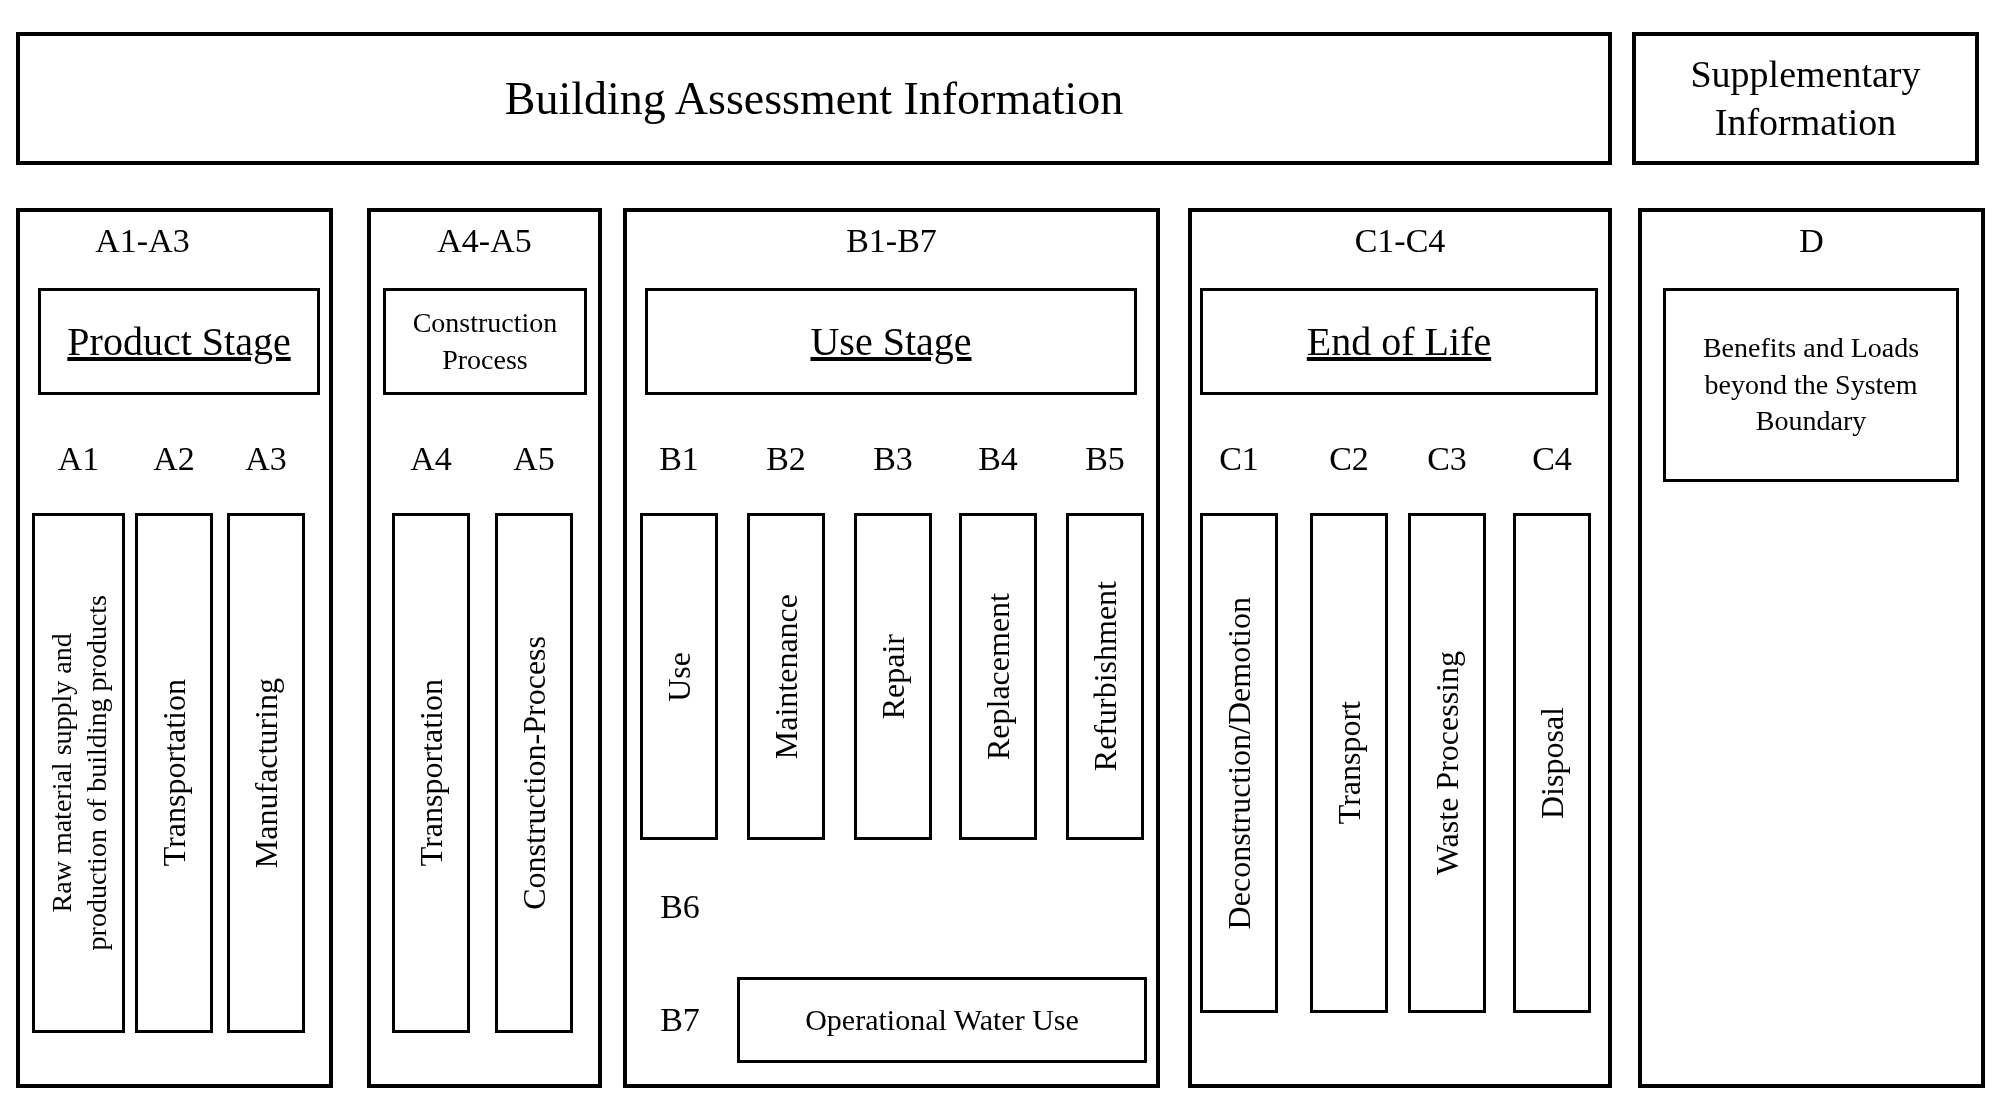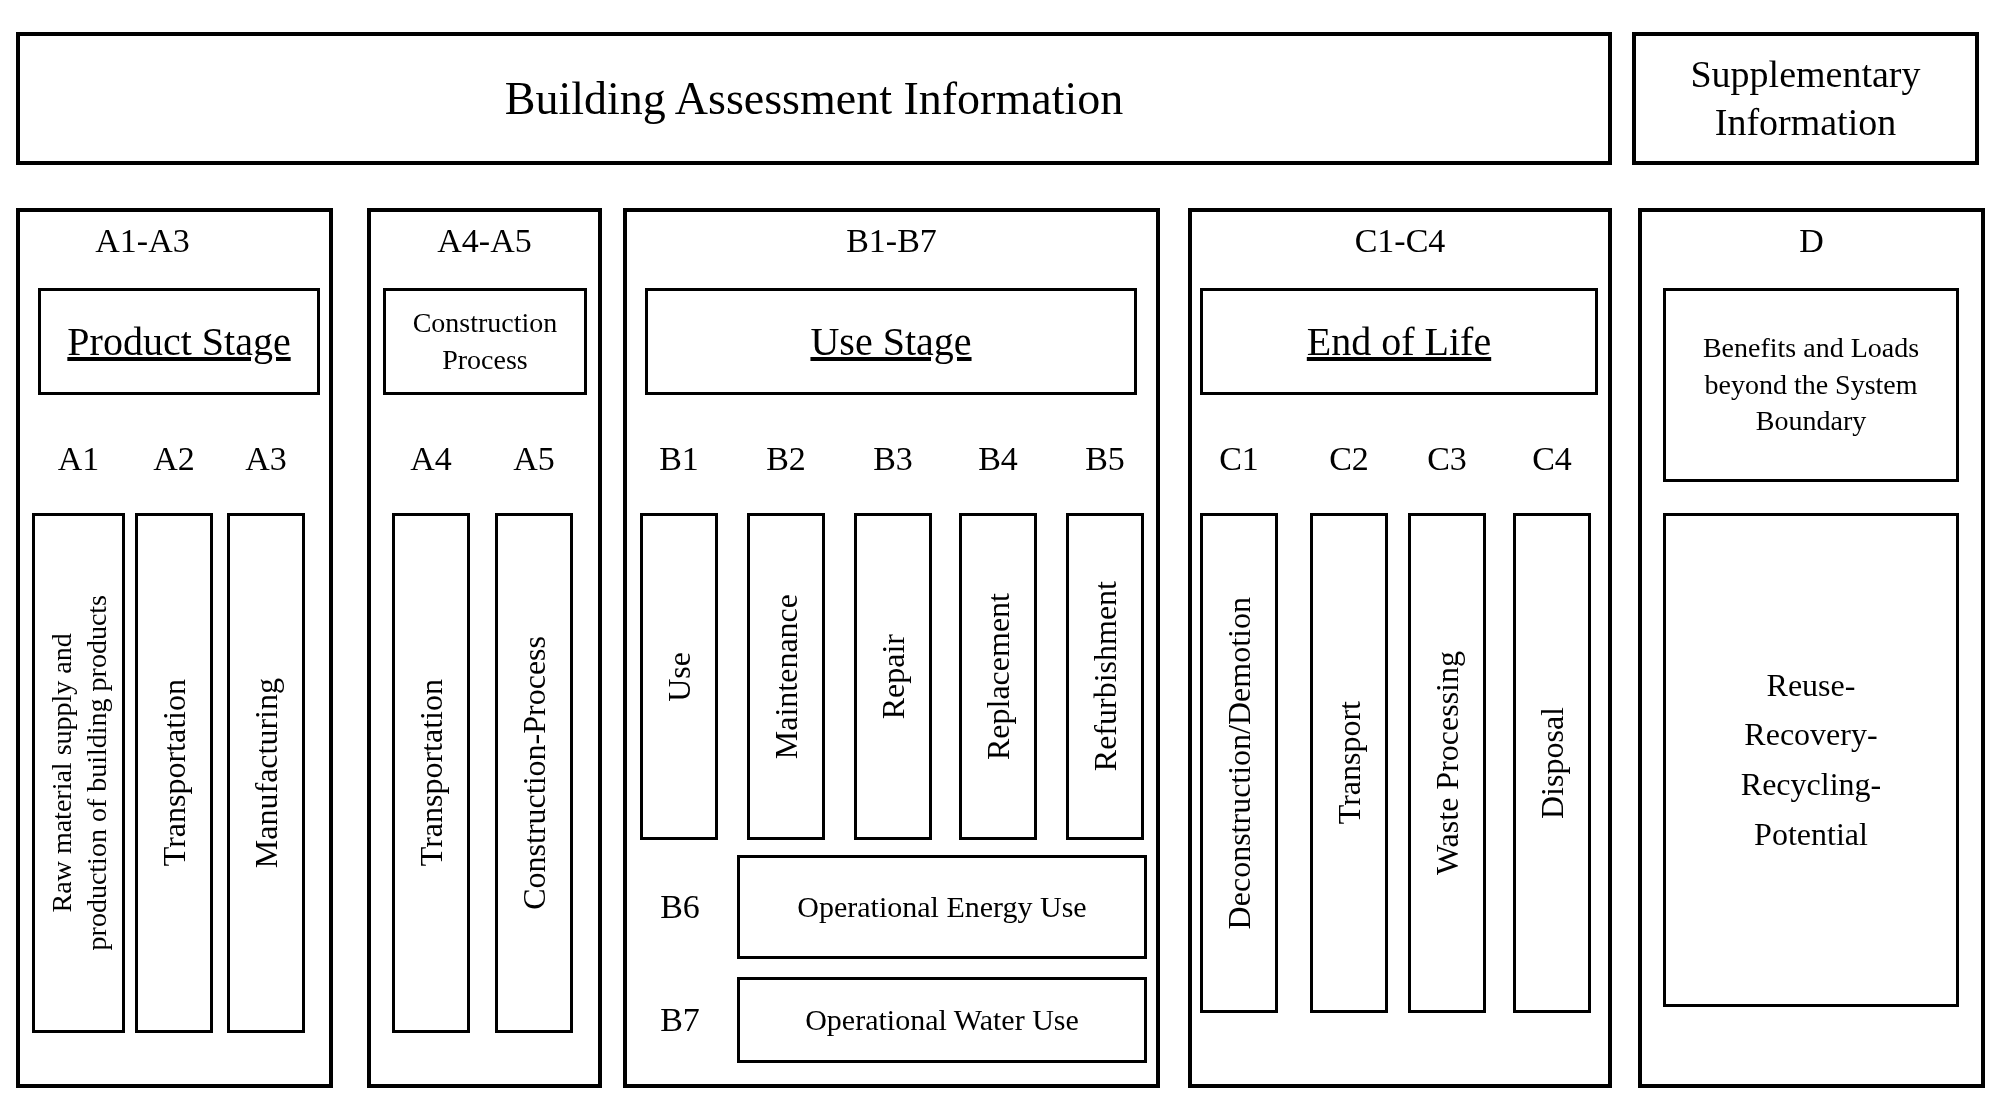--- a/index.html
+++ b/index.html
@@ -106,23 +106,20 @@
   <div class="box" style="left:854px;top:503px;width:78px;height:327px;">
     <span class="vlabel">Repair</span>
   </div>
   <div class="box" style="left:959px;top:503px;width:78px;height:327px;">
     <span class="vlabel">Replacement</span>
   </div>
   <div class="box" style="left:1066px;top:503px;width:78px;height:327px;">
     <span class="vlabel">Refurbishment</span>
   </div>
   <div class="label code-text" style="left:640px;top:845px;width:80px;height:104px;">B6</div>
-  <div class="box" style="left:737px;top:845px;width:410px;height:104px;">
-    <span class="oper-text">Operational Energy Use</span>
-  </div>
   <div class="label code-text" style="left:640px;top:967px;width:80px;height:86px;">B7</div>
   <div class="box" style="left:737px;top:967px;width:410px;height:86px;">
     <span class="oper-text">Operational Water Use</span>
   </div>
 
   <div class="box outer" style="left:1188px;top:198px;width:424px;height:880px;"></div>
   <div class="label code-text" style="left:1188px;top:206px;width:424px;height:50px;">C1-C4</div>
   <div class="box" style="left:1200px;top:278px;width:398px;height:107px;">
     <span class="stage-text">End of Life</span>
   </div>
@@ -141,20 +138,14 @@
   </div>
   <div class="box" style="left:1513px;top:503px;width:78px;height:500px;">
     <span class="vlabel">Disposal</span>
   </div>
 
   <div class="box outer" style="left:1638px;top:198px;width:347px;height:880px;"></div>
   <div class="label code-text" style="left:1638px;top:206px;width:347px;height:50px;">D</div>
   <div class="box" style="left:1663px;top:278px;width:296px;height:194px;">
     <span class="stage-text-sm" style="max-width:268px;">Benefits and Loads beyond the System Boundary</span>
   </div>
-  <div class="box" style="left:1663px;top:503px;width:296px;height:494px;">
-    <span class="potential-text">Reuse-
-Recovery-
-Recycling-
-Potential</span>
-  </div>
 
 </div>
 
 </body></html>

